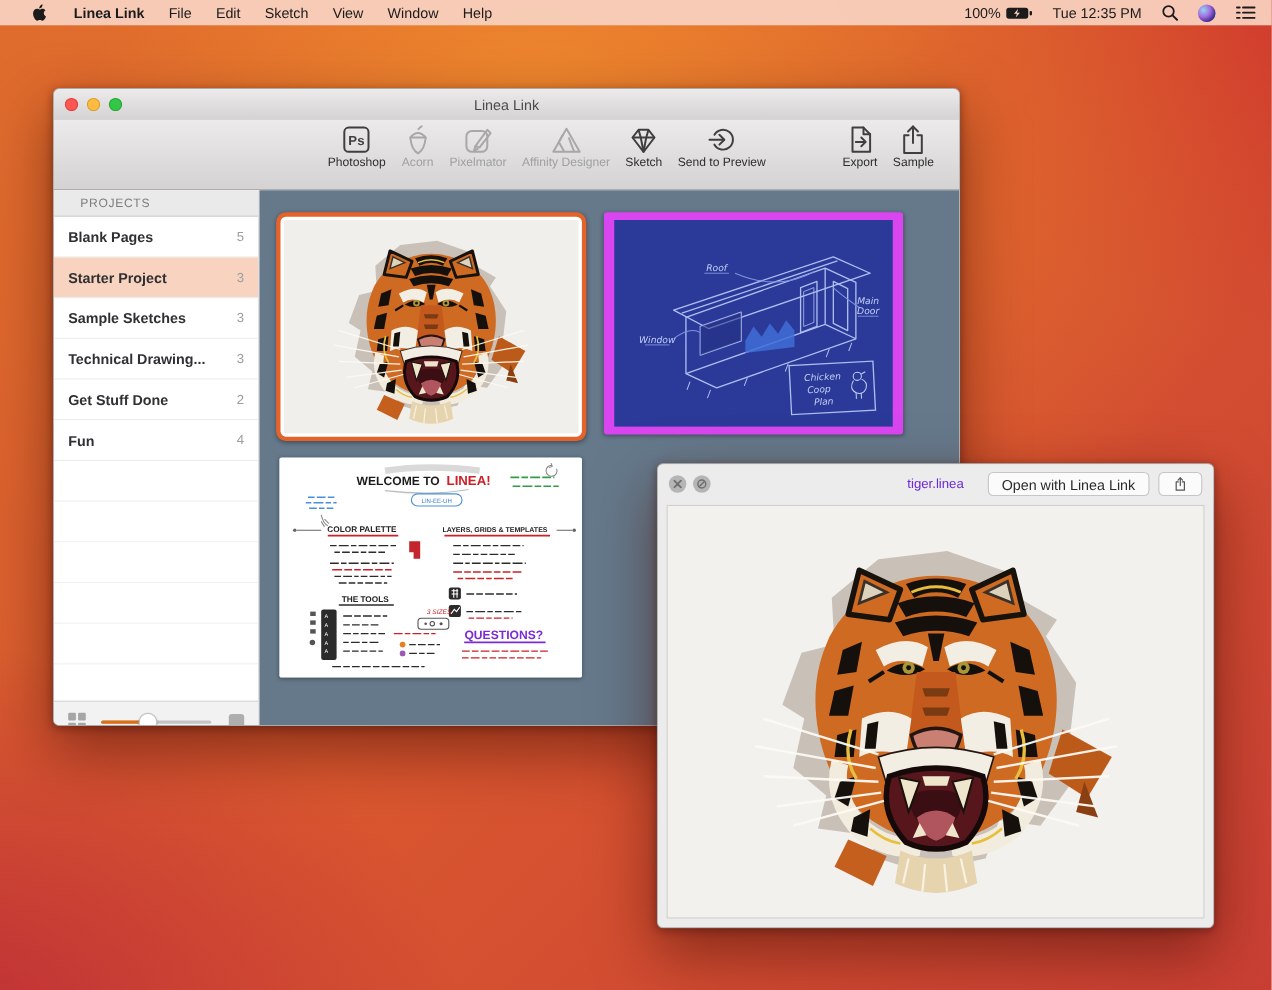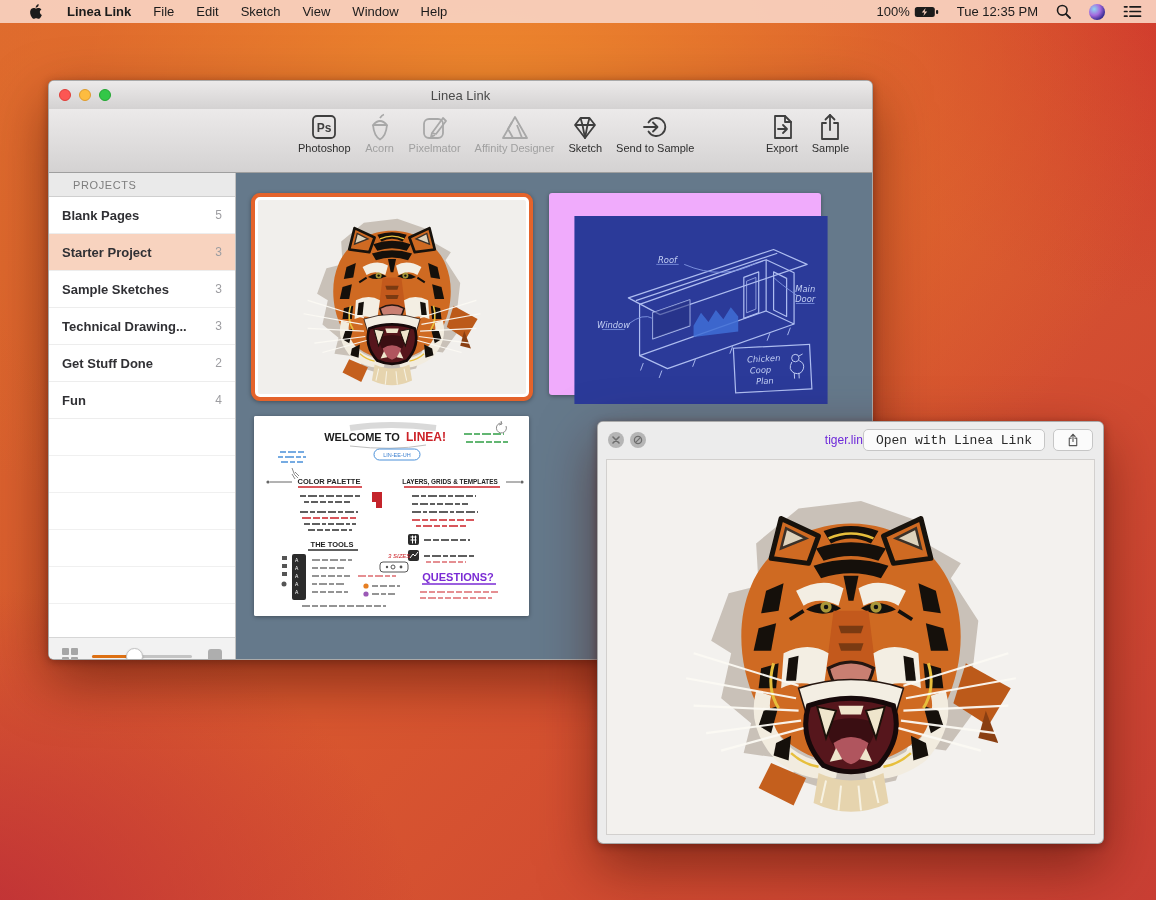--- a/index.html
+++ b/index.html
@@ -83,37 +83,37 @@
 
   
   .mw-content { position:relative; flex:1; background:#65798b; }
   .thumb { position:absolute; cursor:pointer; }
   .thumb-tiger { left:15px; top:20px; width:282px; height:208px;
     border:4px solid #e4632b; border-radius:9px; background:#fff; padding:3px;
     box-shadow:0 1px 4px rgba(0,0,0,.35); }
   .thumb-tiger .art { width:100%; height:100%; background:#f1efec; border-radius:2px;
     display:flex; align-items:center; justify-content:center; overflow:hidden; }
   .thumb-blueprint { left:313px; top:20px; width:272px; height:202px;
-    background:#f0abfc; border-radius:3px; padding:23px; box-shadow:0 1px 4px rgba(0,0,0,.35); }
+    background:#d946ef; border-radius:3px; padding:7px; box-shadow:0 1px 4px rgba(0,0,0,.35); }
   .thumb-welcome { left:18px; top:243px; width:275px; height:200px;
     background:#fff; border-radius:2px; box-shadow:0 1px 4px rgba(0,0,0,.35); overflow:hidden; }
 
   
   .ql-window { left:597px; top:421px; width:507px; height:423px; z-index:20; background:#ececec; }
   .ql-titlebar { position:relative; height:36px; background:#ececec;
     display:flex; align-items:center; }
   .ql-circles { position:absolute; left:10px; top:10px; display:flex; gap:6px; }
   .ql-circle { width:16px; height:16px; border-radius:50%; background:#b5b5b5;
     display:flex; align-items:center; justify-content:center; cursor:pointer; }
   .ql-title { width:100%; text-align:center; font-size:12px; color:#6d28d9; }
   .ql-buttons { position:absolute; right:10px; top:7px; display:flex; gap:8px; }
   .ql-open-btn { height:22px; padding:0 12px; font-size:13px; color:#2b2b2b;
     background:#fbfbfb; border:1px solid #c6c6c6; border-radius:5px;
     display:flex; align-items:center; cursor:pointer;
-    font-family:Liberation Mono, monospace; }
+    font-family:Liberation Sans, sans-serif; }
   .ql-share-btn { width:40px; height:22px; background:#fbfbfb; border:1px solid #c6c6c6;
     border-radius:5px; display:flex; align-items:center; justify-content:center; cursor:pointer; }
   .ql-canvas { position:absolute; left:8px; right:8px; top:37px; bottom:8px;
     background:#f3f1ee; border:1px solid #d2d0ce; display:flex;
     align-items:center; justify-content:center; overflow:hidden; }
 
   .svg-defs { position:absolute; width:0; height:0; }
 </style>
 </head>
 <body>
@@ -327,21 +327,21 @@
         <span class="tb-label">Sketch</span>
       </div>
       <div class="tb-item">
         <svg class="tb-icon" width="30" height="30" viewBox="0 0 30 30">
           <g fill="none" stroke="#3f3f3f" stroke-width="1.8" stroke-linecap="round" stroke-linejoin="round">
             <path d="M8.5 10.5 A9 9 0 1 1 8.5 19.5"></path>
             <path d="M4 15 H17"></path>
             <path d="M13 10.5 L17.5 15 L13 19.5"></path>
           </g>
         </svg>
-        <span class="tb-label">Send to Sample</span>
+        <span class="tb-label">Send to Preview</span>
       </div>
       <div class="tb-spacer"></div>
       <div class="tb-item">
         <svg class="tb-icon" width="30" height="30" viewBox="0 0 30 30">
           <g fill="none" stroke="#3f3f3f" stroke-width="1.8" stroke-linecap="round" stroke-linejoin="round">
             <path d="M8 4 H18 L24 10 V26 H8 Z"></path>
             <path d="M18 4 V10 H24"></path>
             <path d="M11 17 H19"></path>
             <path d="M16 13 L20 17 L16 21"></path>
           </g>

